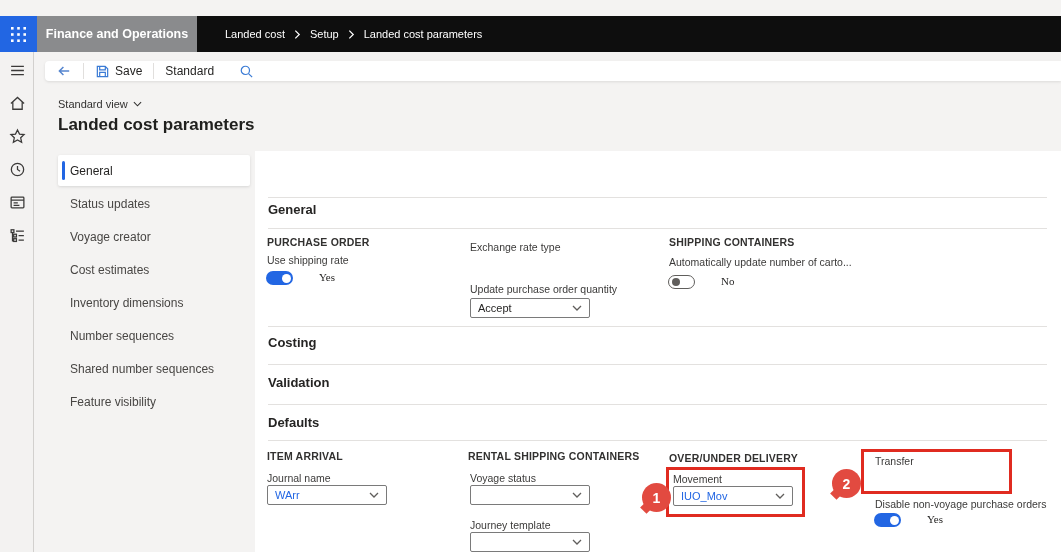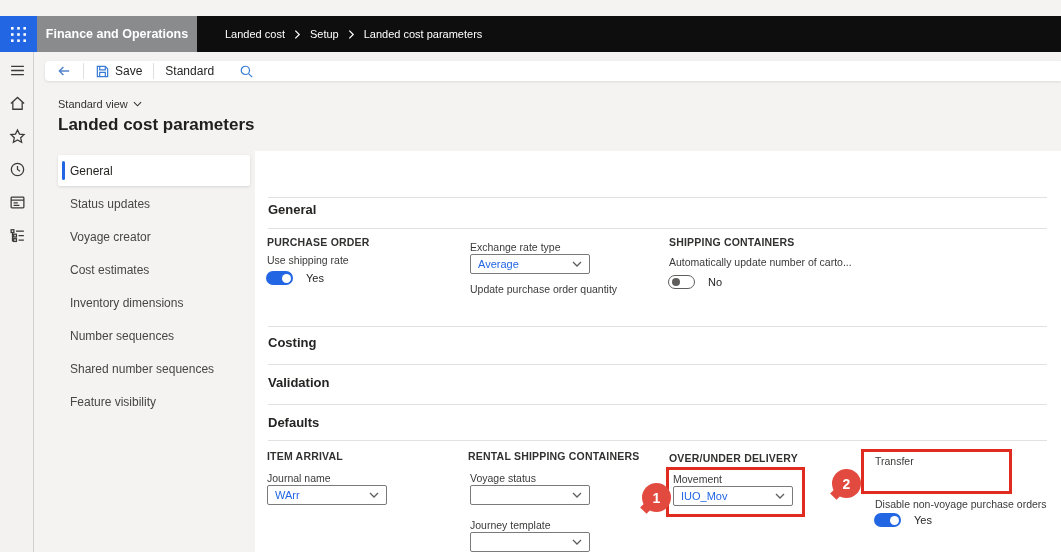--- a/index.html
+++ b/index.html
@@ -44,21 +44,21 @@
   .divider { position:absolute; left:13px; right:14px; height:1px; background:#e3e1df; }
   .sect { position:absolute; left:13px; font-size:13px; font-weight:700; color:#252423; cursor:pointer; }
   .grp { position:absolute; font-size:10.5px; font-weight:700; color:#323130; letter-spacing:.2px; }
   .lbl { position:absolute; font-size:10.5px; color:#3b3a39; }
 
   .dd { position:absolute; width:120px; height:20px; border:1px solid #7a7a7a; border-radius:2px; background:#fff; display:flex; align-items:center; justify-content:space-between; padding:0 7px; cursor:pointer; }
   .dd .val { font-size:11px; color:#252423; white-space:nowrap; }
   .dd .val.blue { color:#2266e3; }
   .dd svg { stroke:#605e5c; fill:none; stroke-width:1.3; flex:0 0 auto; }
 
-  .toggle-row { position:absolute; display:flex; align-items:center; gap:13px; }
+  .toggle-row { position:absolute; display:flex; align-items:flex-start; gap:26px;font-family:Liberation Serif, serif; }
   .switch { position:relative; width:27px; height:14px; border-radius:8px; cursor:pointer; display:inline-block; }
   .switch.on { background:#2266e3; }
   .switch.on .knob { position:absolute; right:2.5px; top:2.5px; width:9px; height:9px; border-radius:50%; background:#fff; }
   .switch.off { background:#fff; border:1px solid #605e5c; }
   .switch.off .knob { position:absolute; left:2.5px; top:2px; width:8px; height:8px; border-radius:50%; background:#605e5c; }
   .tval { font-size:11px; color:#252423; }
 
   
   .ann-rect { position:absolute; border:3px solid #e02b20; background:transparent; z-index:5; }
   .ann-badge { position:absolute; width:29px; height:29px; border-radius:50%; background:#e24a40; color:#fff; font-size:14px; font-weight:700; display:flex; align-items:center; justify-content:center; z-index:6; }
@@ -212,27 +212,27 @@
     <div class="grp" style="left:12px; top:85px;">PURCHASE ORDER</div>
     <div class="lbl" style="left:12px; top:103px;">Use shipping rate</div>
     <div class="toggle-row" style="left:11px; top:120px;">
       <span class="switch on">
           <span class="knob"></span>
         </span>
       <span class="tval">Yes</span>
     </div>
 
     <div class="lbl" style="left:215px; top:90px;">Exchange rate type</div>
-    <div class="dd" style="left:215px; top:103px;">
-      <span class="val blue">Average</span>
-      <svg width="10" height="6" viewBox="0 0 10 6">
-          <path d="M1 1l4 4 4-4"></path>
-        </svg>
-    </div>
     <div class="lbl" style="left:215px; top:132px;">Update purchase order quantity</div>
+    <div class="dd" style="left:215px; top:147px;">
+      <span class="val">Accept</span>
+      <svg width="10" height="6" viewBox="0 0 10 6">
+          <path d="M1 1l4 4 4-4"></path>
+        </svg>
+    </div>
 
     <div class="grp" style="left:414px; top:85px;">SHIPPING CONTAINERS</div>
     <div class="lbl" style="left:414px; top:105px;">Automatically update number of carto...</div>
     <div class="toggle-row" style="left:413px; top:124px;">
       <span class="switch off">
           <span class="knob"></span>
         </span>
       <span class="tval">No</span>
     </div>
 

